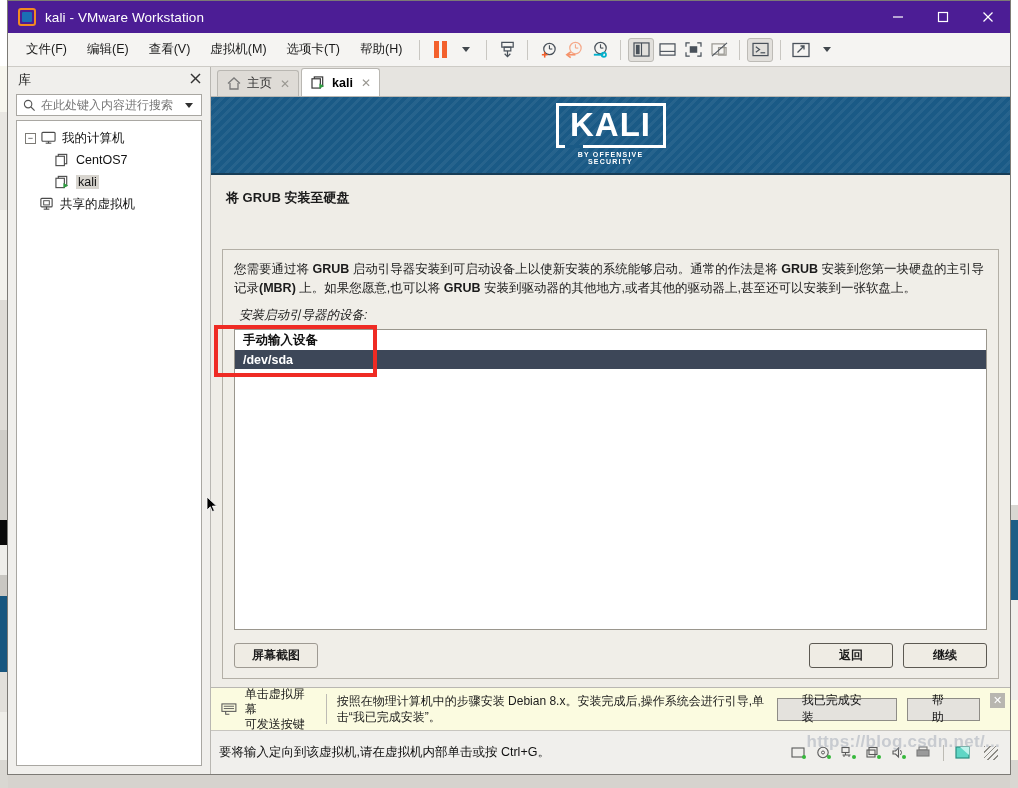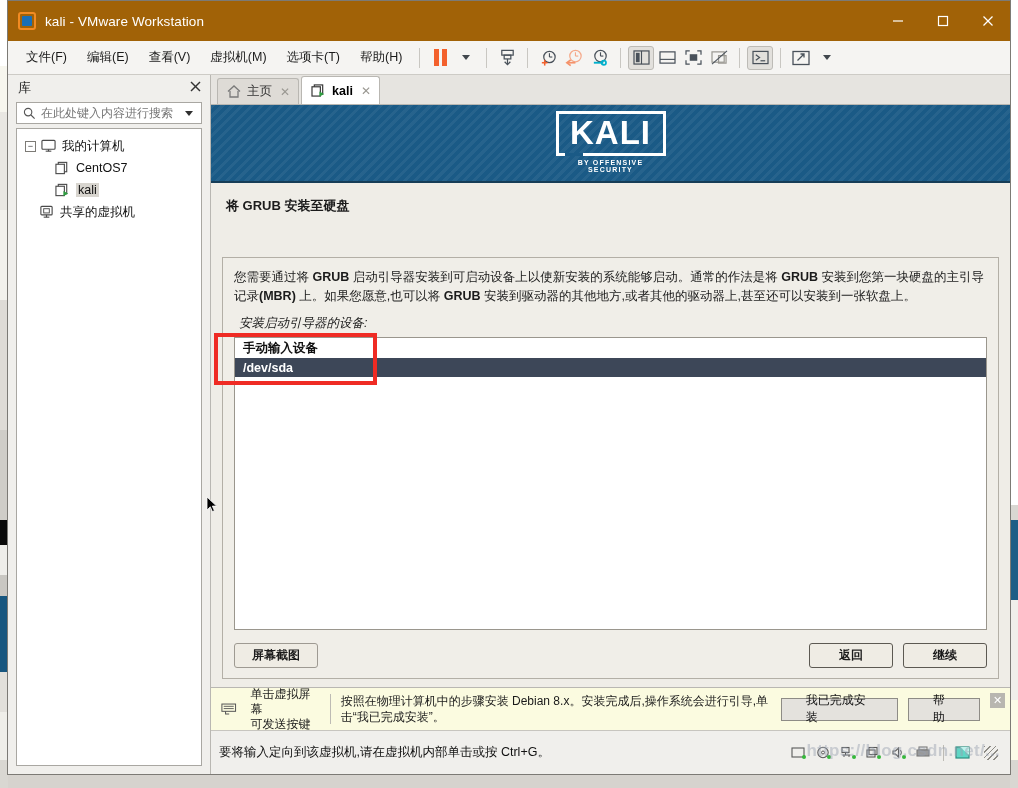--- a/index.html
+++ b/index.html
@@ -42,21 +42,21 @@
   
   .vmw-window {
     position:absolute; left:7px; top:0px; width:1004px; height:775px;
     background:#f0efec;
     border:1px solid #7c7a75;
     display:flex; flex-direction:column;
   }
 
   
   .titlebar {
-    height:40px; background:#a16207; color:#ffffff;
+    height:32px; background:#4c1d95; color:#ffffff;
     display:flex; align-items:center; flex:0 0 auto;
   }
   .app-logo { width:18px; height:18px; margin-left:10px; margin-right:9px; position:relative; flex:0 0 auto; }
   .app-logo .sq-o { position:absolute; left:0; top:0; width:18px; height:18px;
       border:2px solid #f28b22; border-radius:3px; }
   .app-logo .sq-i { position:absolute; left:4px; top:4px; width:10px; height:10px;
       background:#1a6fb5; border-radius:1px; }
   .title-text { font-size:13.5px; letter-spacing:0.1px; }
   .win-ctrls { margin-left:auto; display:flex; height:32px; }
   .win-btn { width:45px; height:32px; display:flex; align-items:center; justify-content:center;
@@ -155,37 +155,37 @@
 
   
   .annot { position:absolute; border:4px solid #ef2b24; z-index:40; }
 
   
   .cursor { position:absolute; z-index:60; }
 
   
   .notifbar { height:43px; background:#fbfbe0; border-top:1px solid #b9b7b2;
       display:flex; align-items:center; padding:0 6px 0 10px; flex:0 0 auto; position:relative; }
-  .nb-key { display:flex; align-items:center; gap:13px; }
+  .nb-key { display:flex; align-items:center; gap:7px; }
   .nb-key-text { font-size:12px; color:#1a1a1a; line-height:15px; }
   .nb-div { width:1px; height:30px; background:#bdbbb4; margin:0 10px; }
   .nb-msg { font-size:12px; color:#1a1a1a; line-height:16px; max-width:440px; }
   .nb-btns { margin-left:auto; display:flex; gap:10px; margin-right:24px; }
   .nb-btn { height:23px; padding:0 24px; background:#e4e2dd; border:1px solid #8e8c86;
       font-size:12px; color:#111; display:flex; align-items:center; justify-content:center; }
   .nb-x { position:absolute; right:5px; top:5px; width:15px; height:15px; background:#b8b6b0;
       color:#fff; font-size:11px; display:flex; align-items:center; justify-content:center; }
 
   
   .statusbar { height:44px; background:#f0efec; border-top:1px solid #c7c5bf;
       display:flex; align-items:center; padding:0 6px 0 8px; flex:0 0 auto; position:relative; }
   .status-text { font-size:12.5px; color:#111; }
   .status-icons { margin-left:auto; display:flex; align-items:center; gap:9px; padding-right:6px; }
   .dev-ico { width:16px; height:14px; position:relative; }
-  .watermark { position:absolute; right:10px; top:10px; font-size:17px; font-weight:bold;
+  .watermark { position:absolute; right:10px; top:1px; font-size:17px; font-weight:bold;
       color:rgba(150,160,175,0.45); letter-spacing:0.3px; pointer-events:none; white-space:nowrap; }
   .hatch { width:14px; height:14px; margin-left:4px;
       background:repeating-linear-gradient(135deg,#8d8b85 0 1px,transparent 1px 4px); }
 </style>
 </head>
 <body>
 
 <div class="edge-strip edge-left"></div>
 <div class="edge-strip edge-right"></div>
 

